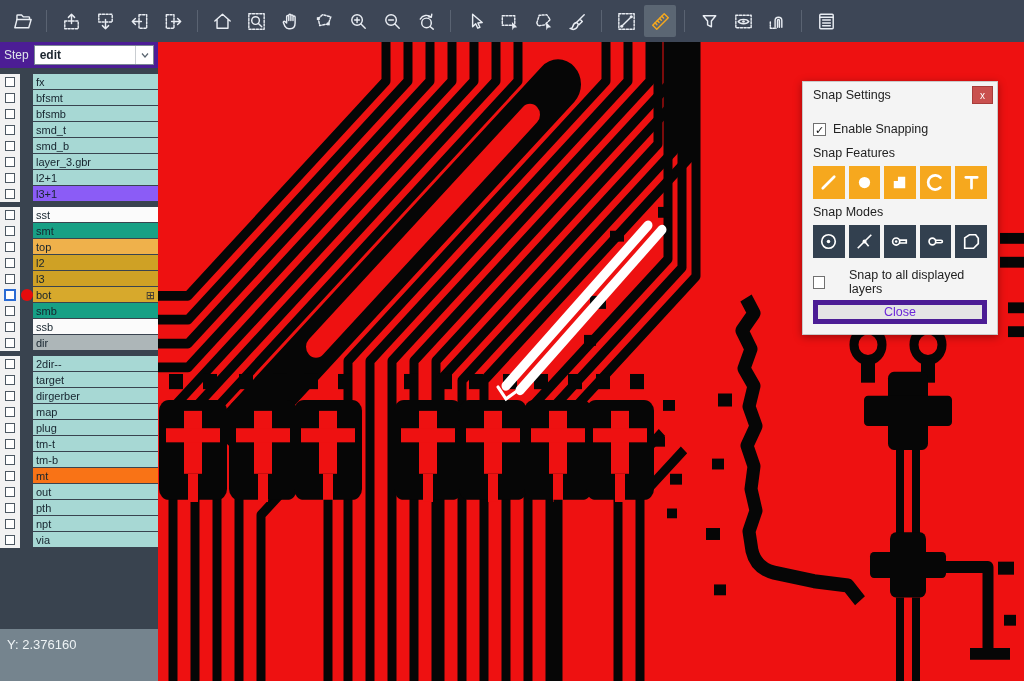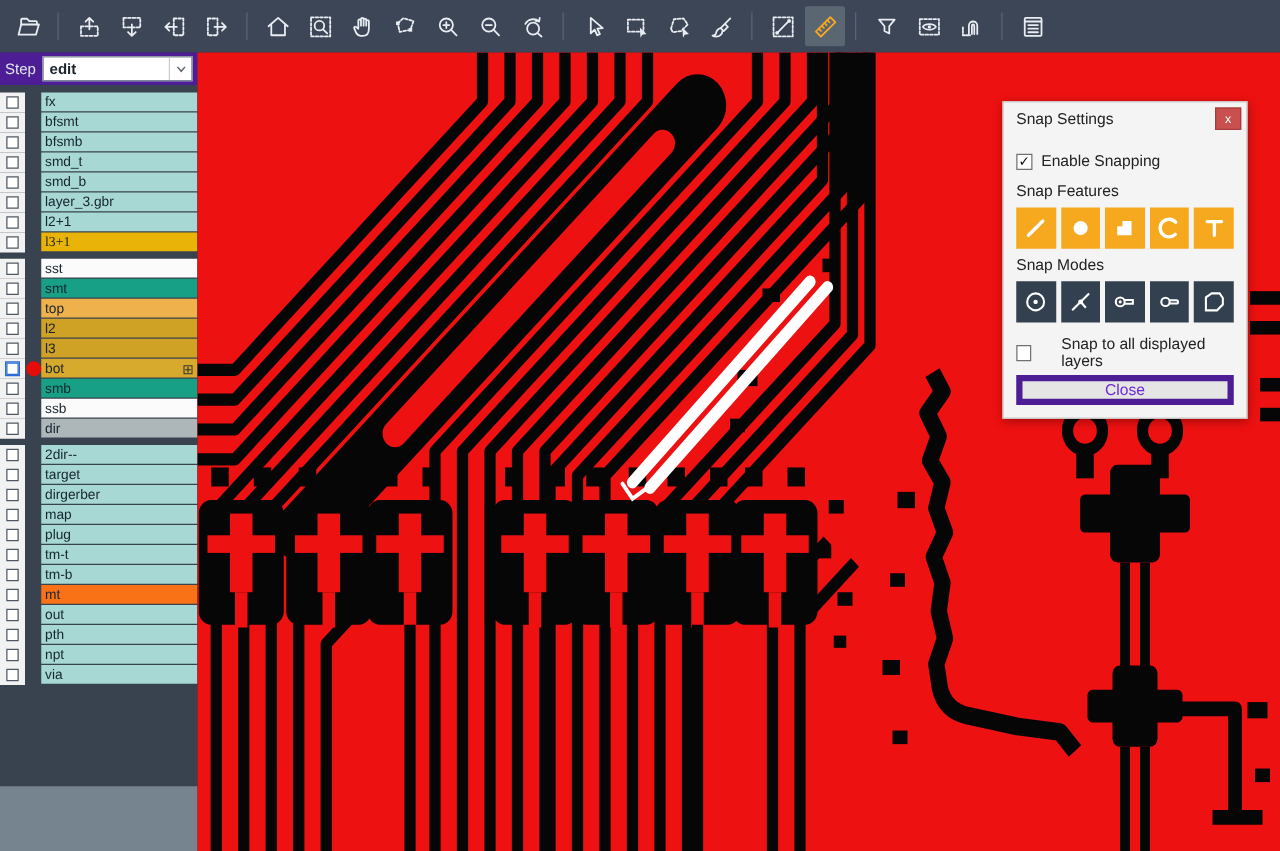--- a/index.html
+++ b/index.html
@@ -350,21 +350,21 @@
               <div class="gapcell"></div>
               <div class="lab" style="background: rgb(167, 216, 212);">
                 <span class="txt">l2+1</span>
               </div>
             </div>
             <div class="layer-row">
               <div class="cbcell">
                 <div class="cb"></div>
               </div>
               <div class="gapcell"></div>
-              <div class="lab" style="background: #eab308; font-family: Liberation Serif, serif;">
+              <div class="lab" style="background: #8b5cf6;">
                 <span class="txt">l3+1</span>
               </div>
             </div>
           </div>
           <div class="layer-group">
             <div class="layer-row">
               <div class="cbcell">
                 <div class="cb"></div>
               </div>
               <div class="gapcell"></div>
@@ -553,20 +553,21 @@
                 <div class="cb"></div>
               </div>
               <div class="gapcell"></div>
               <div class="lab" style="background: rgb(167, 216, 212);">
                 <span class="txt">via</span>
               </div>
             </div>
           </div>
         </div>
       <div class="coord-panel">
+        <div>Y: 2.376160</div>
       </div>
     </div>
 
     <div class="canvas">
       <svg class="art" viewBox="0 0 866 589" preserveAspectRatio="none">
 
         <path class="tr" stroke-width="9" d="M228 0 V36 L30 234 H0"></path>
         <path class="tr" stroke-width="9" d="M250 0 V36 L30 256 H0"></path>
         <path class="tr" stroke-width="9" d="M272 0 V36 L30 278 H0"></path>
         <path class="tr" stroke-width="9" d="M294 0 V36 L30 300 H0"></path>

